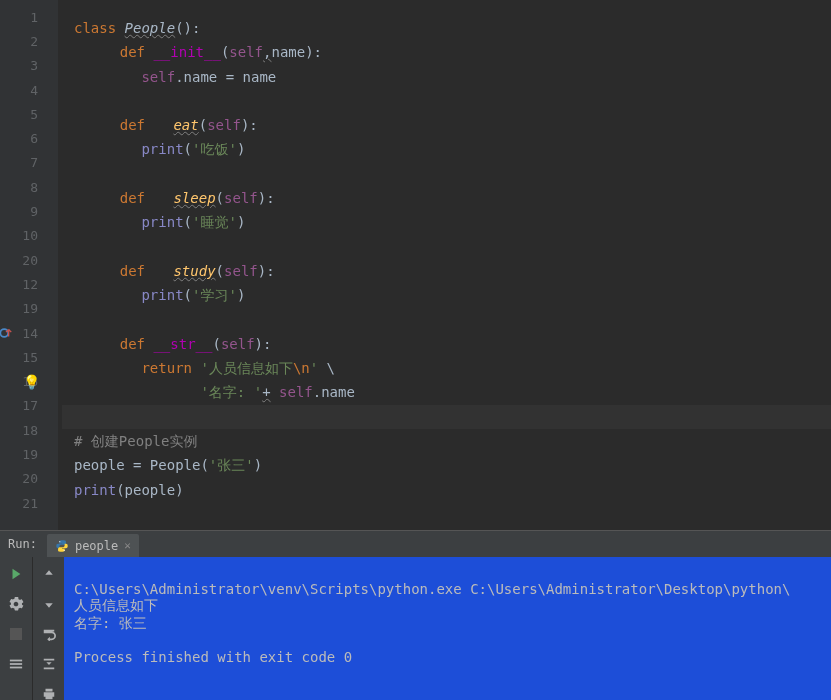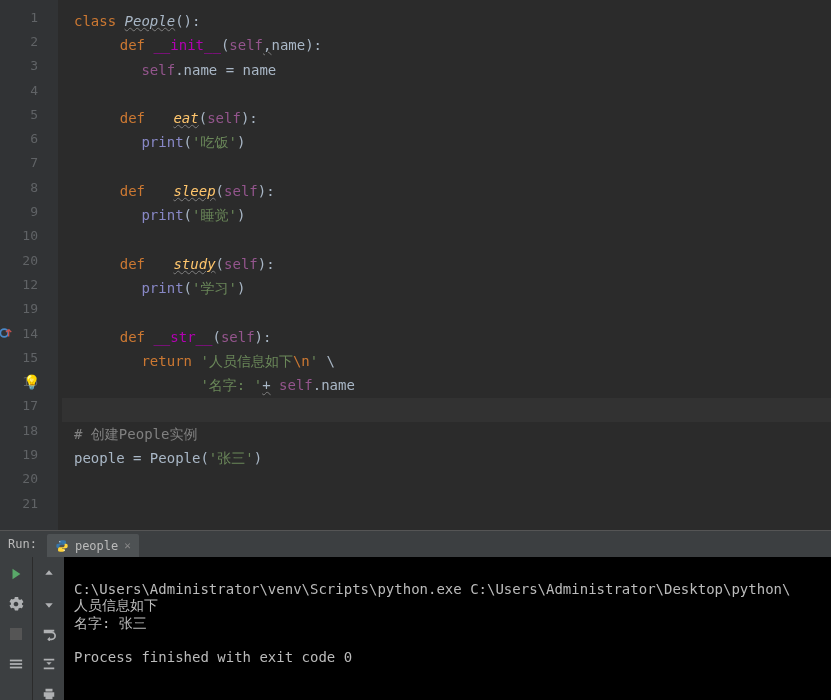--- a/index.html
+++ b/index.html
@@ -40,21 +40,21 @@
     position: absolute;
     left: 34px;
     width: 20px;
     display: flex;
     justify-content: center;
     align-items: center;
     font-size: 11px;
   }
   .code-area {
     flex: 1;
-    padding-top: 9px;
+    padding-top: 16px;
     padding-left: 4px;
     overflow: auto;
     position: relative;
   }
   .code-line {
     height: 24.3px;
     line-height: 24.3px;
     white-space: pre;
     position: relative;
     padding-left: 12px;
@@ -71,21 +71,21 @@
   .k-param { color: #a9b7c6; }
   .k-str { color: #6a8759; }
   .k-esc { color: #cc7832; }
   .k-comment { color: #808080; }
   .k-builtin { color: #8888c6; }
   .k-punct { color: #a9b7c6; }
   .k-op { color: #a9b7c6; }
 
   .run-pane {
     height: 170px;
-    background: #000000;
+    background: #1d4ed8;
     border-top: 1px solid #555;
     display: flex;
     flex-direction: column;
   }
   .run-header {
     height: 26px;
     background: #3c3f41;
     display: flex;
     align-items: center;
     padding-left: 8px;
@@ -203,20 +203,21 @@
       <div class="code-line"></div>
       <div class="code-line"><span>    </span><span class="k-def">def </span><span class="k-func wavy">study</span><span class="k-punct">(</span><span class="k-self">self</span><span class="k-punct">):</span></div>
       <div class="code-line"><span>        </span><span class="k-builtin">print</span><span class="k-punct">(</span><span class="k-str">'学习'</span><span class="k-punct">)</span></div>
       <div class="code-line"></div>
       <div class="code-line"><span>    </span><span class="k-def">def </span><span class="k-dunder">__str__</span><span class="k-punct">(</span><span class="k-self">self</span><span class="k-punct">):</span></div>
       <div class="code-line"><span>        </span><span class="k-keyword">return </span><span class="k-str">'人员信息如下</span><span class="k-esc">\n</span><span class="k-str">'</span><span class="k-punct"> \</span></div>
       <div class="code-line"><span>               </span><span class="k-str">'名字: '</span><span class="k-op wavy">+</span><span> </span><span class="k-self">self</span><span class="k-punct">.name</span></div>
       <div class="code-line hl"></div>
       <div class="code-line"><span class="k-comment"># 创建People实例</span></div>
       <div class="code-line"><span class="k-punct">people = People(</span><span class="k-str">'张三'</span><span class="k-punct">)</span></div>
+      <div class="code-line"><span class="k-builtin">print</span><span class="k-punct">(people)</span></div>
       <div class="code-line"></div>
     </div>
 </div>
 
 <div class="run-pane">
   <div class="run-header">
     <span>Run:</span>
     <span style="width:10px"></span>
     <div class="run-tab">
       <span class="py-icon">

